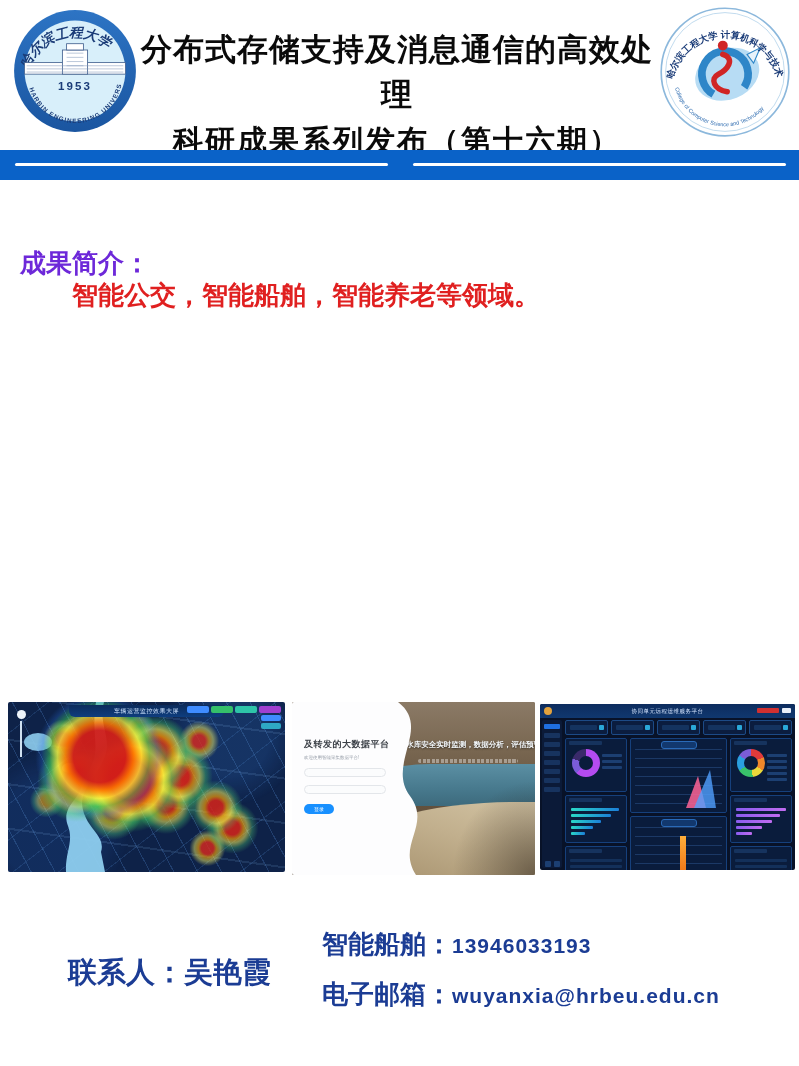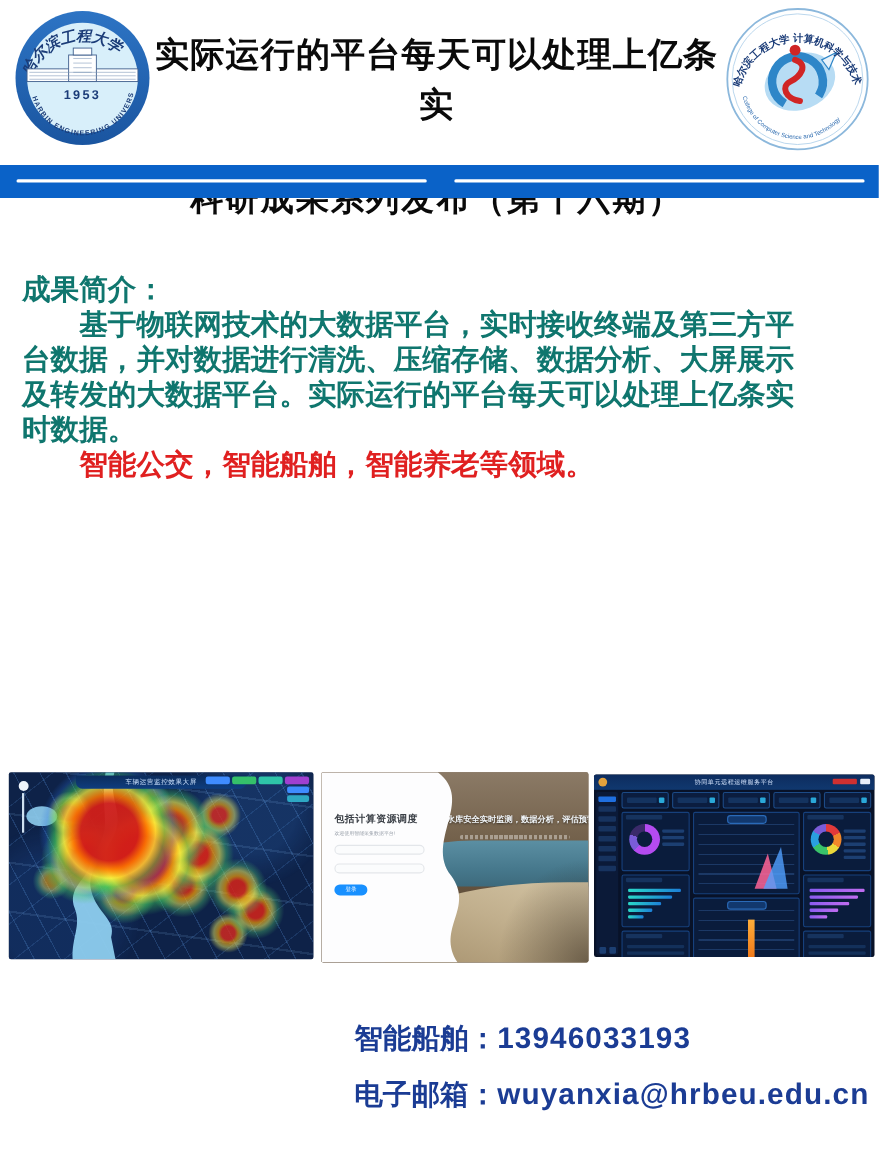--- a/index.html
+++ b/index.html
@@ -4,36 +4,36 @@
 <style>
   html,body{margin:0;padding:0;background:#ffffff;}
   .poster{position:relative;width:799px;height:1066px;background:#ffffff;overflow:hidden;
           font-family:"Liberation Sans","DejaVu Sans",sans-serif;}
   
   .header{position:absolute;top:0;left:0;width:799px;height:150px;}
   .seal{position:absolute;top:8px;left:12px;width:126px;height:126px;}
   .clogo{position:absolute;top:6px;right:8px;width:132px;height:132px;}
   .header-titles{position:absolute;left:140px;right:145px;top:28px;text-align:center;color:#0a0a0a;}
   .ht1{font-size:31px;font-weight:bold;letter-spacing:1px;line-height:1.45;}
-  .ht2{font-size:30px;font-weight:bold;letter-spacing:2px;line-height:1.5;margin-top:41px;}
+  .ht2{font-size:30px;font-weight:bold;letter-spacing:2px;line-height:1.5;}
   
   .blue-bar{position:absolute;top:150px;left:0;width:799px;height:30px;background:#0A62C8;}
   .bl{position:absolute;top:13px;height:3px;background:#ffffff;border-radius:2px;}
   .bl.l{left:15px;width:373px;}
   .bl.r{left:413px;width:373px;}
   
   .main-title{position:absolute;top:188px;left:0;width:799px;text-align:center;margin:0;
               font-size:37px;font-weight:bold;color:#1B3C94;letter-spacing:1px;
               text-shadow:1px 1px 0 rgba(27,60,148,.35);}
   
   .sections{position:absolute;top:248px;left:20px;width:762px;}
   .sec-head{font-size:26px;font-weight:bold;line-height:1.22;}
   .sec-body{margin:0;font-size:26px;font-weight:bold;line-height:1.22;white-space:pre-line;
             letter-spacing:0px;}
-  .c-navy{color:#0f766e;}
+  .c-navy{color:#6d28d9;}
   .c-red{color:#E02020;}
   
   .shots{position:absolute;top:700px;left:0;width:799px;height:178px;}
   .shot{position:absolute;overflow:hidden;}
   
   .map{left:8px;top:2px;width:277px;height:170px;background:#0e2248;border-radius:2px;}
   .map-roads{position:absolute;inset:0;opacity:.9;
     background-image:
       repeating-linear-gradient(62deg,transparent 0 20px,rgba(90,150,220,.28) 20px 21px),
       repeating-linear-gradient(-38deg,transparent 0 27px,rgba(80,140,210,.22) 27px 28px),
@@ -129,21 +129,21 @@
   .chart-tag{position:absolute;top:2px;left:50%;transform:translateX(-50%);width:34px;height:6px;
     background:#12386e;border:1px solid #2a6ab8;border-radius:3px;}
   .obar{position:absolute;bottom:5px;left:52%;width:6px;height:34px;background:linear-gradient(180deg,#ffae3a,#f07a1a);}
   .dash-foot{position:absolute;left:5px;bottom:3px;display:flex;gap:3px;}
   .dash-foot i{width:6px;height:6px;background:#1c3f72;border-radius:1px;}
   
   .footer{position:absolute;top:925px;left:0;width:799px;height:110px;color:#1B3C94;}
   .contact-person{position:absolute;left:68px;top:28px;font-size:29px;font-weight:bold;}
   .contact-right{position:absolute;left:322px;top:6px;}
   .contact-row{font-size:26px;font-weight:bold;line-height:1.0;margin-bottom:24px;white-space:nowrap;}
-  .contact-row .val{font-size:27px;letter-spacing:1px;}
+  .contact-row .val{font-size:21px;letter-spacing:1px;}
 </style>
 </head>
 <body>
 
 <div class="poster">
 
   <div class="header">
     <svg class="seal" viewBox="0 0 120 120">
       <defs>
         <linearGradient id="sealg" x1="0" y1="0" x2="0" y2="1">
@@ -165,21 +165,21 @@
         <path d="M14 55 H106 M14 58 H106 M14 61 H106" stroke="#7e96b8" stroke-width="0.5"></path>
         <path d="M52 43 H68 M52 47 H68 M52 51 H68 M52 55 H68" stroke="#7e96b8" stroke-width="0.5"></path>
       </g>
       <text x="60" y="78" text-anchor="middle" font-size="11" font-weight="bold" fill="#1b3c78" letter-spacing="2">1953</text>
       <text font-size="6" font-weight="bold" fill="#1b3c78" letter-spacing="1">
         <textPath href="#sealBottom" startOffset="2%">HARBIN ENGINEERING UNIVERSITY</textPath>
       </text>
     </svg>
 
     <div class="header-titles">
-      <div class="ht1">实际运行的平台每天可以处理上亿条实</div>
+      <div class="ht1">分布式存储支持及消息通信的高效处理</div>
       <div class="ht2">科研成果系列发布（第十六期）</div>
     </div>
 
     <svg class="clogo" viewBox="0 0 120 120">
       <defs>
         <path id="colTop" d="M 12,68 A 49,49 0 0 1 108,68"></path>
         <path id="colBottom" d="M 14,72 A 47,47 0 0 0 106,72"></path>
       </defs>
       <circle cx="60" cy="60" r="58" fill="#ffffff" stroke="#8cb8dc" stroke-width="1.5"></circle>
       <circle cx="60" cy="60" r="54" fill="none" stroke="#b8d6ec" stroke-width="0.8"></circle>
@@ -201,24 +201,20 @@
 
   <div class="blue-bar">
     <span class="bl l"></span>
     <span class="bl r"></span>
   </div>
 
 
   <div class="sections">
     <div>
       <div class="sec-head c-navy">成果简介：</div>
-      <p class="sec-body c-navy">　　基于物联网技术的大数据平台，实时接收终端及第三方平
-台数据，并对数据进行清洗、压缩存储、数据分析、大屏展示
-及转发的大数据平台。实际运行的平台每天可以处理上亿条实
-时数据。</p>
     </div>
     <div>
     </div>
     <div>
       <p class="sec-body c-red">　　智能公交，智能船舶，智能养老等领域。</p>
     </div>
   </div>
 
   <div class="shots">
 
@@ -253,21 +249,21 @@
       <div class="dam-rock"></div>
       <div class="dam-water"></div>
       <div class="dam-wall"></div>
       <div class="dam-shadow"></div>
       <div class="dam-head">水库安全实时监测，数据分析，评估预警</div>
       <div class="dam-subline"></div>
       <svg class="login-curve" viewBox="0 0 243 173">
         <path d="M0,0 L106,0 C140,26 94,62 118,94 C140,124 104,142 124,173 L0,173 Z" fill="#fdfdfe"></path>
       </svg>
       <div class="login-panel">
-        <div class="lp-title">包括计算资源调度</div>
+        <div class="lp-title">及转发的大数据平台</div>
         <div class="lp-sub">欢迎使用智能采集数据平台!</div>
         <input class="lp-input" style="">
         <input class="lp-input" style="">
         <button class="lp-btn">登录</button>
       </div>
     </div>
 
     <div class="shot dash">
       <div class="dash-header">
         <span class="dash-cam"></span>
@@ -362,19 +358,20 @@
         </div>
       </div>
       <div class="dash-foot">
         <i></i>
         <i></i>
       </div>
     </div>
   </div>
 
   <div class="footer">
+    <div class="contact-person">联系人：吴艳霞</div>
     <div class="contact-right">
       <div class="contact-row"><span>智能船舶：</span><span class="val">13946033193</span></div>
       <div class="contact-row"><span>电子邮箱：</span><span class="val">wuyanxia@hrbeu.edu.cn</span></div>
     </div>
   </div>
 
 </div>
 
 </body></html>

